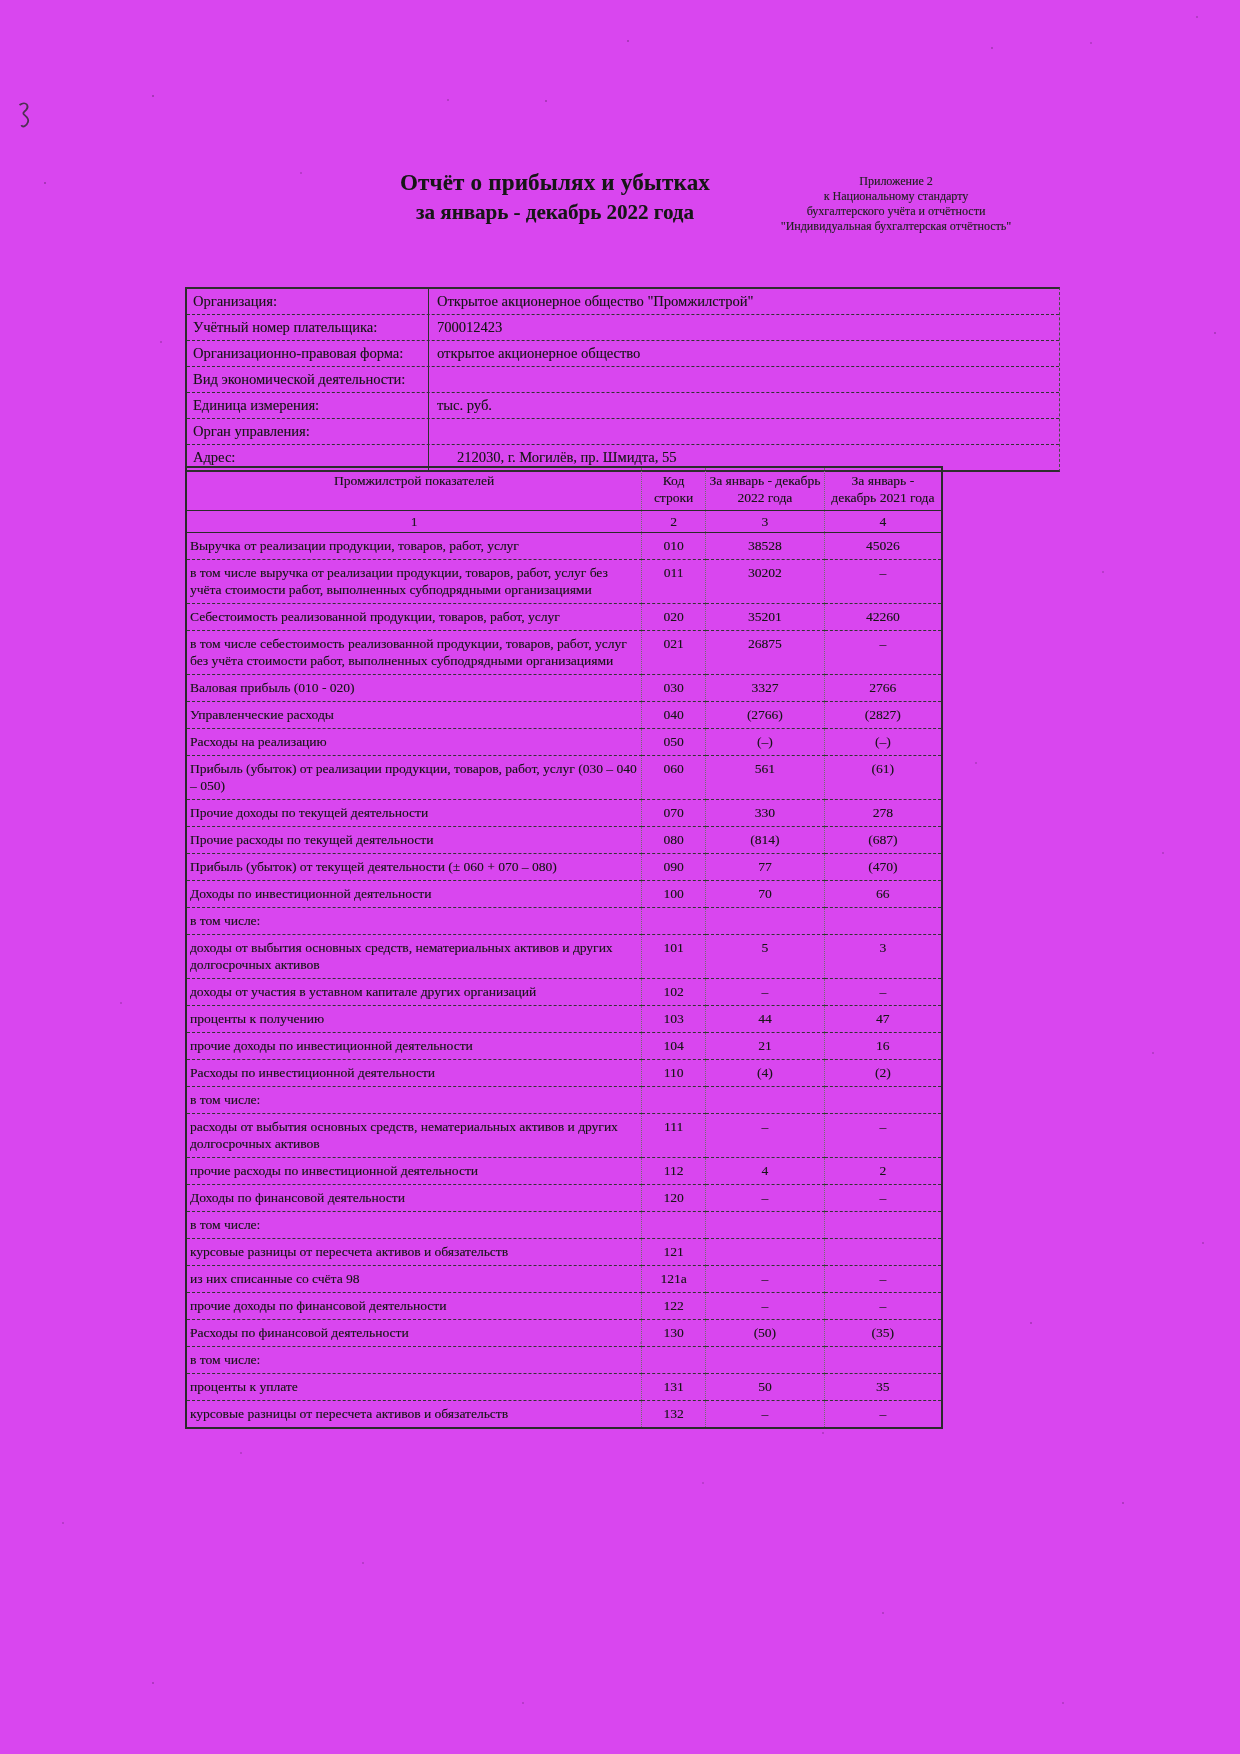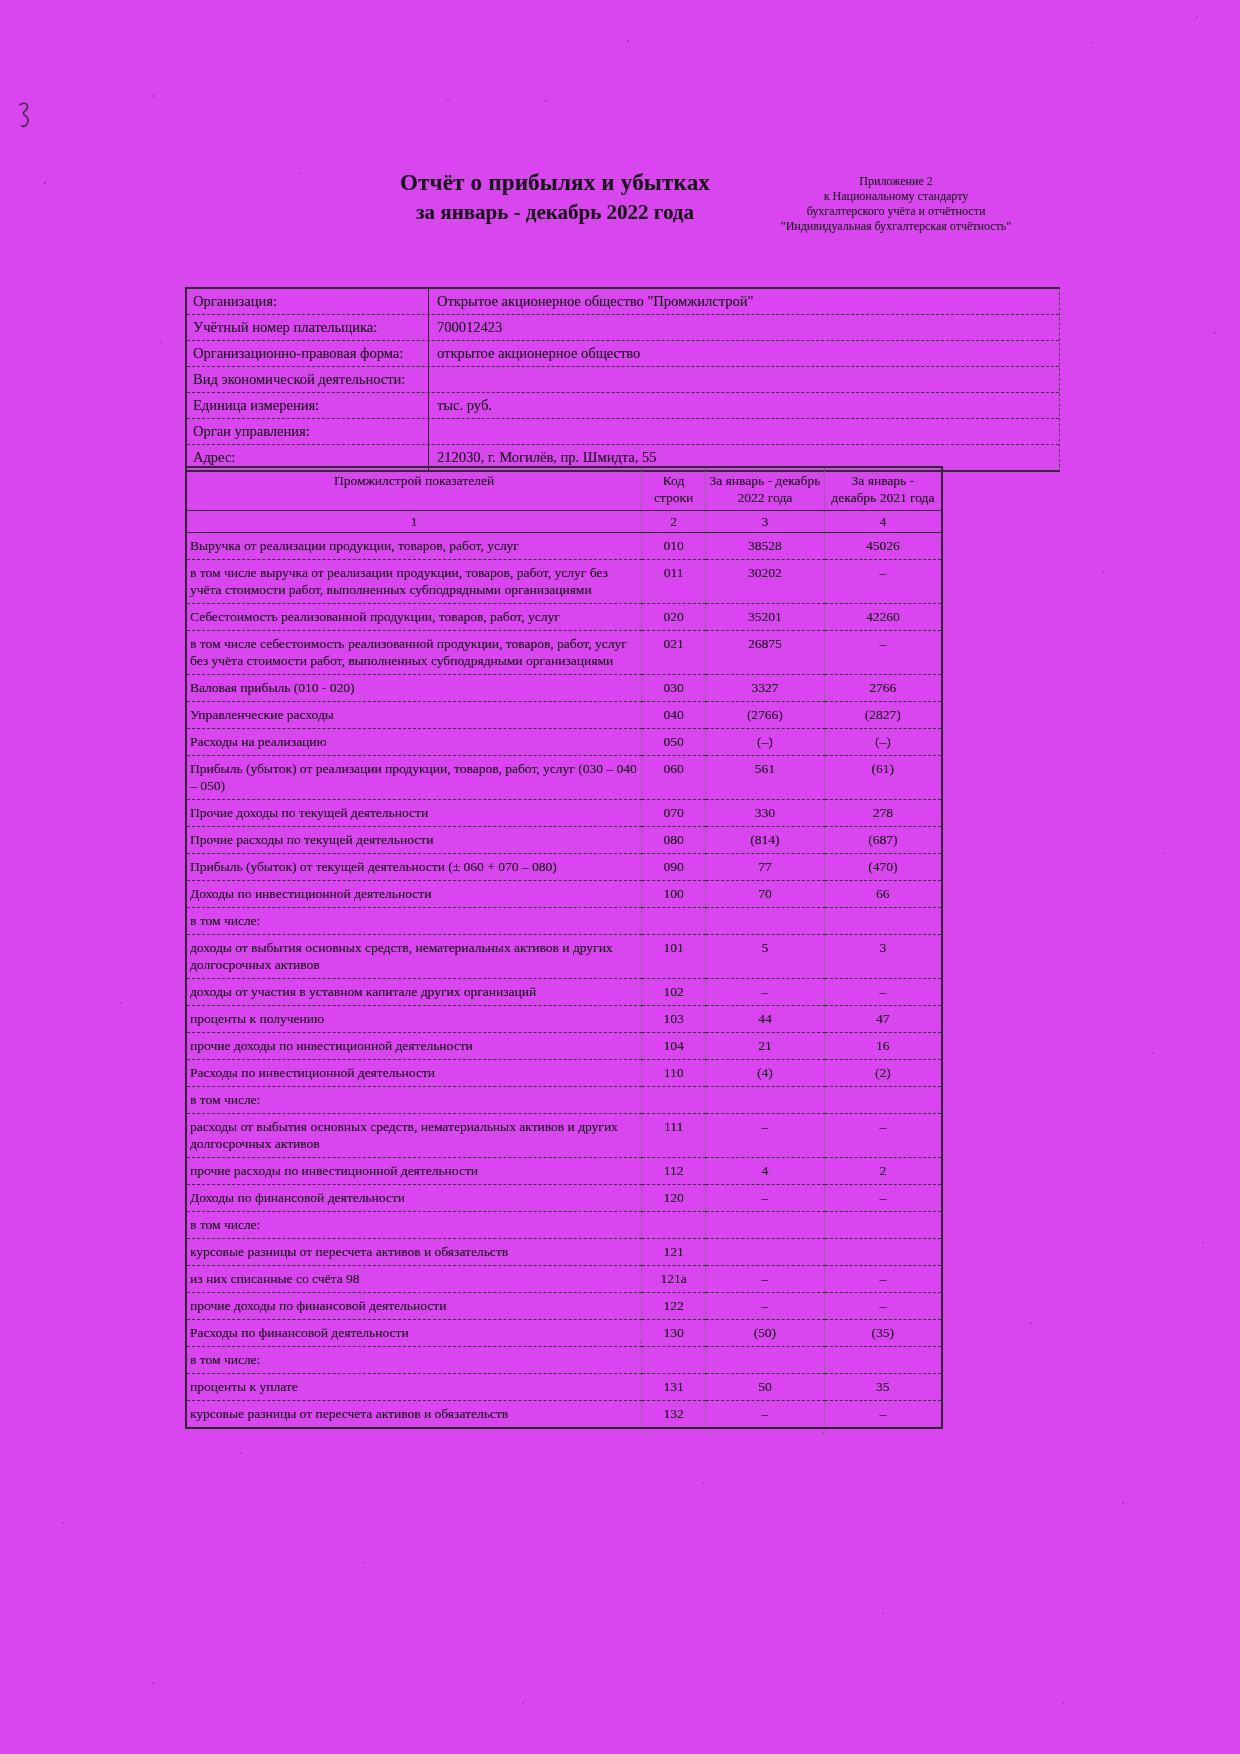--- a/index.html
+++ b/index.html
@@ -16,21 +16,21 @@
   
   .title-block{position:absolute;left:330px;top:170px;width:450px;text-align:center;}
   .title-line1{font-size:23px;font-weight:700;letter-spacing:.2px;}
   .title-line2{font-size:21px;font-weight:700;margin-top:4px;}
   .annotation{position:absolute;left:722px;top:174px;width:348px;text-align:center;
     font-size:12px;line-height:15px;color:#222;}
   
   .info-table{position:absolute;left:185px;top:263px;width:872px;
     border:2px solid #2e2e2e;border-right:1.4px dashed #4a4a4a;font-size:14.5px;margin-top:24px;}
   .info-row{display:flex;min-height:25px;align-items:center;border-bottom:1.6px dashed #323232;}
-  .info-row:last-child{border-bottom:none;}
+  .info-row:last-child{border-bottom:none;gap:20px;}
   .info-label{width:231px;padding:1px 4px 1px 6px;border-right:1.6px solid #2e2e2e;align-self:stretch;display:flex;align-items:center;}
   .info-value{flex:1;padding:1px 4px 1px 8px;}
   
   .report-table{position:absolute;left:185px;top:466px;width:758px;
     border-collapse:collapse;font-size:13.5px;line-height:17px;
     border:2px solid #2b2b2b;}
   .report-table th,.report-table td{border-left:1px dotted #6f6f6f;vertical-align:top;}
   .report-table th:first-child,.report-table td:first-child{border-left:none;}
   .report-table thead th{border-bottom:1.8px solid #2b2b2b;font-weight:400;
     text-align:center;padding:4px 3px;line-height:17px;}

